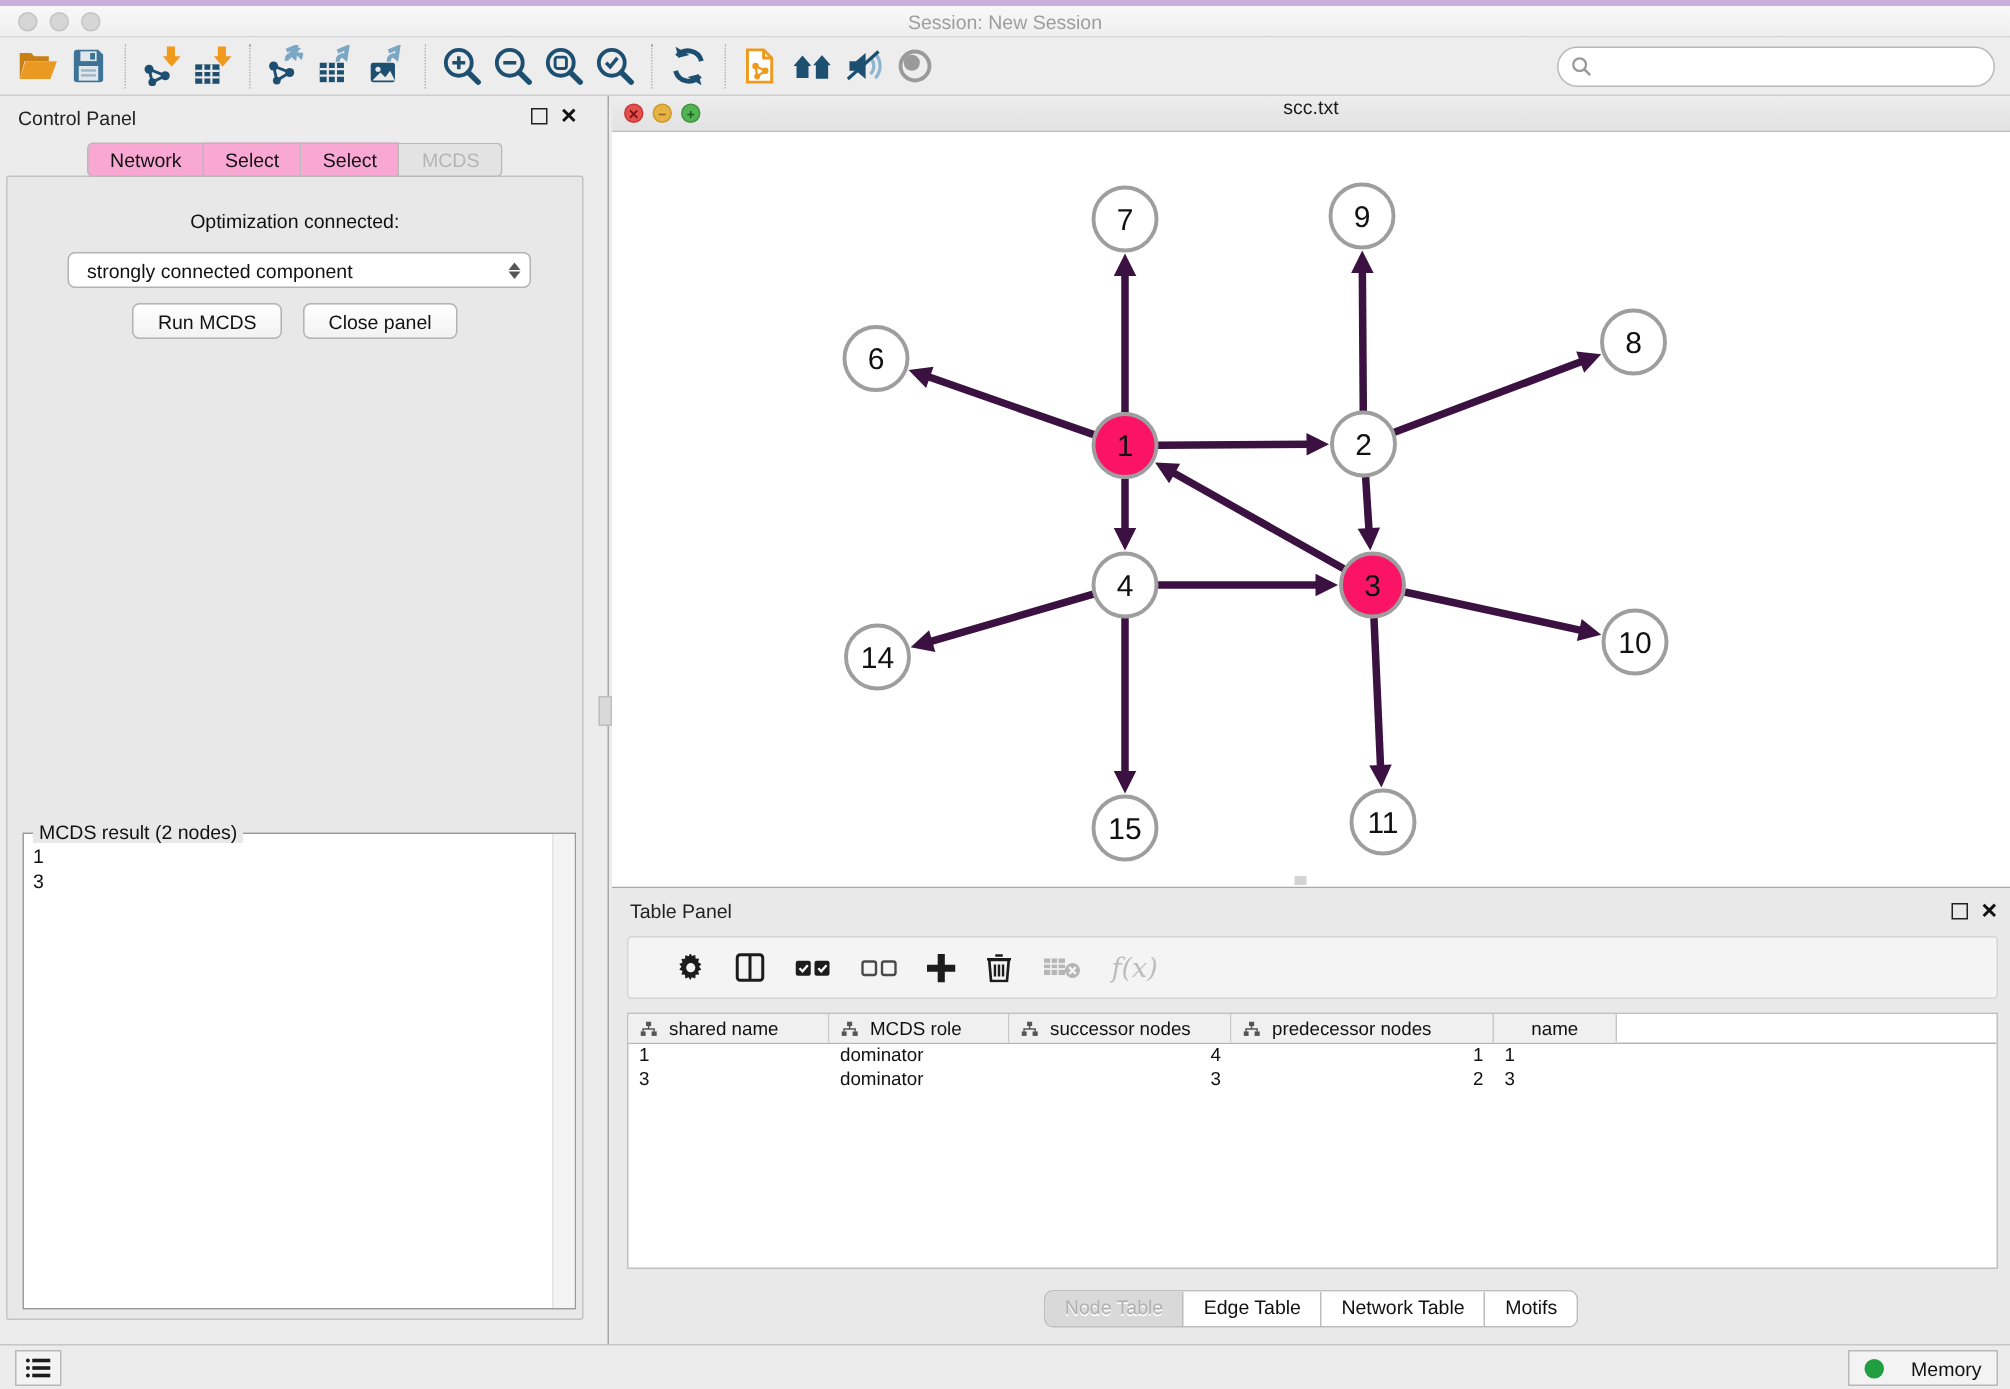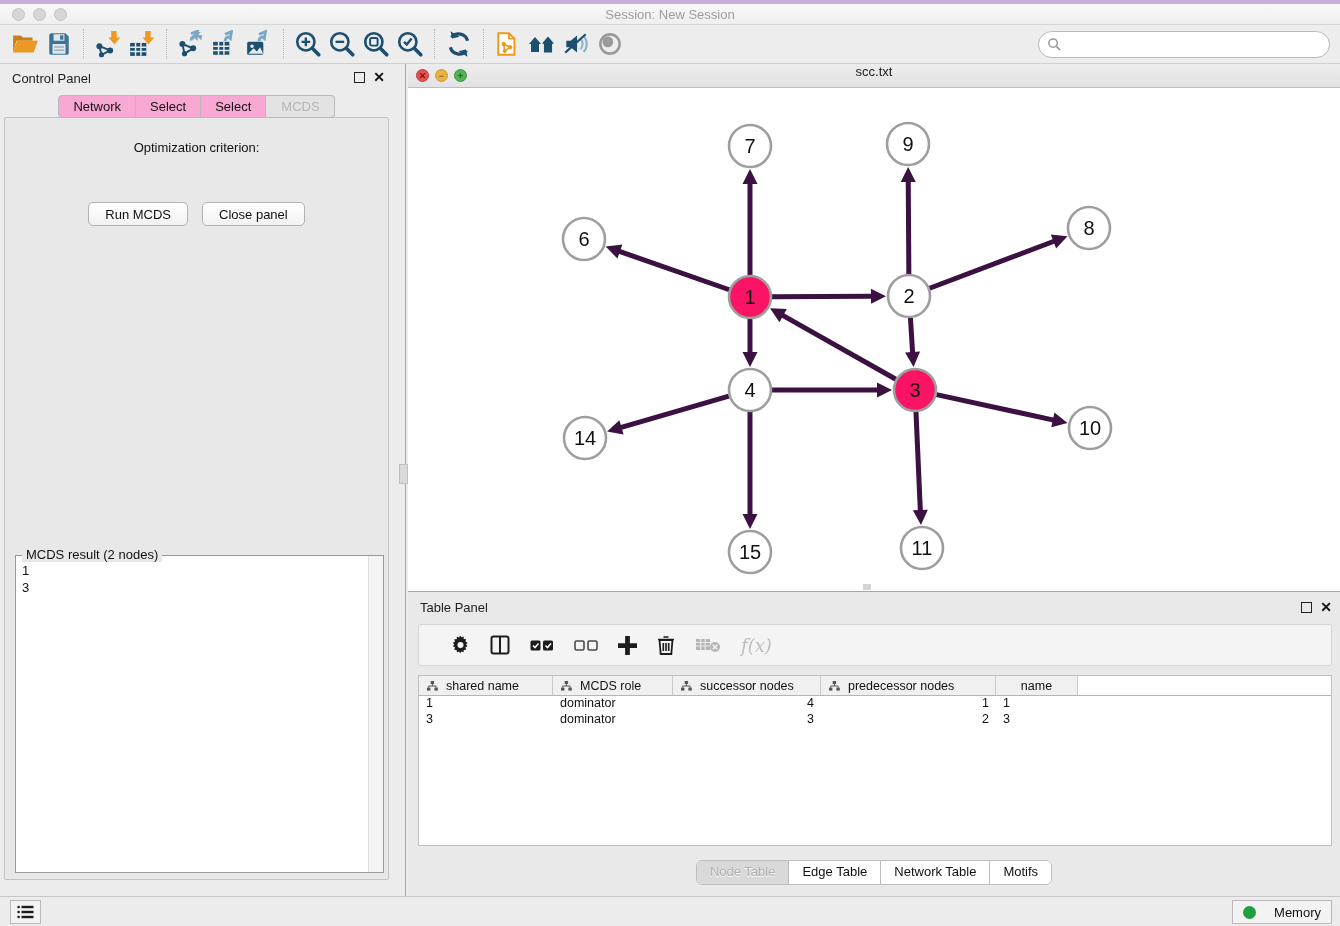--- a/index.html
+++ b/index.html
@@ -280,21 +280,28 @@
           <span class="ph-close">✕</span>
         </span>
       </div>
       <div class="cp-tabs" id="cp-tabs">
           <div class="cp-tab">Network</div>
           <div class="cp-tab">Select</div>
           <div class="cp-tab">Select</div>
           <div class="cp-tab active">MCDS</div>
         </div>
       <div class="cp-content">
-        <div class="opt-label">Optimization criterion:</div>
+        <div class="opt-label">Optimization connected:</div>
+        <div class="dropdown">
+          <span class="dd-text">strongly connected component</span>
+          <span class="dd-arrows">
+              <i class="up"></i>
+              <i class="down"></i>
+            </span>
+        </div>
         <div class="cp-buttons">
           <button class="mac-btn">Run MCDS</button>
           <button class="mac-btn">Close panel</button>
         </div>
         <div class="result-box">
           <span class="result-legend">MCDS result (2 nodes)</span>
           <div class="result-text" id="result-text">1
 3</div>
           <div class="result-scroll"></div>
         </div>

